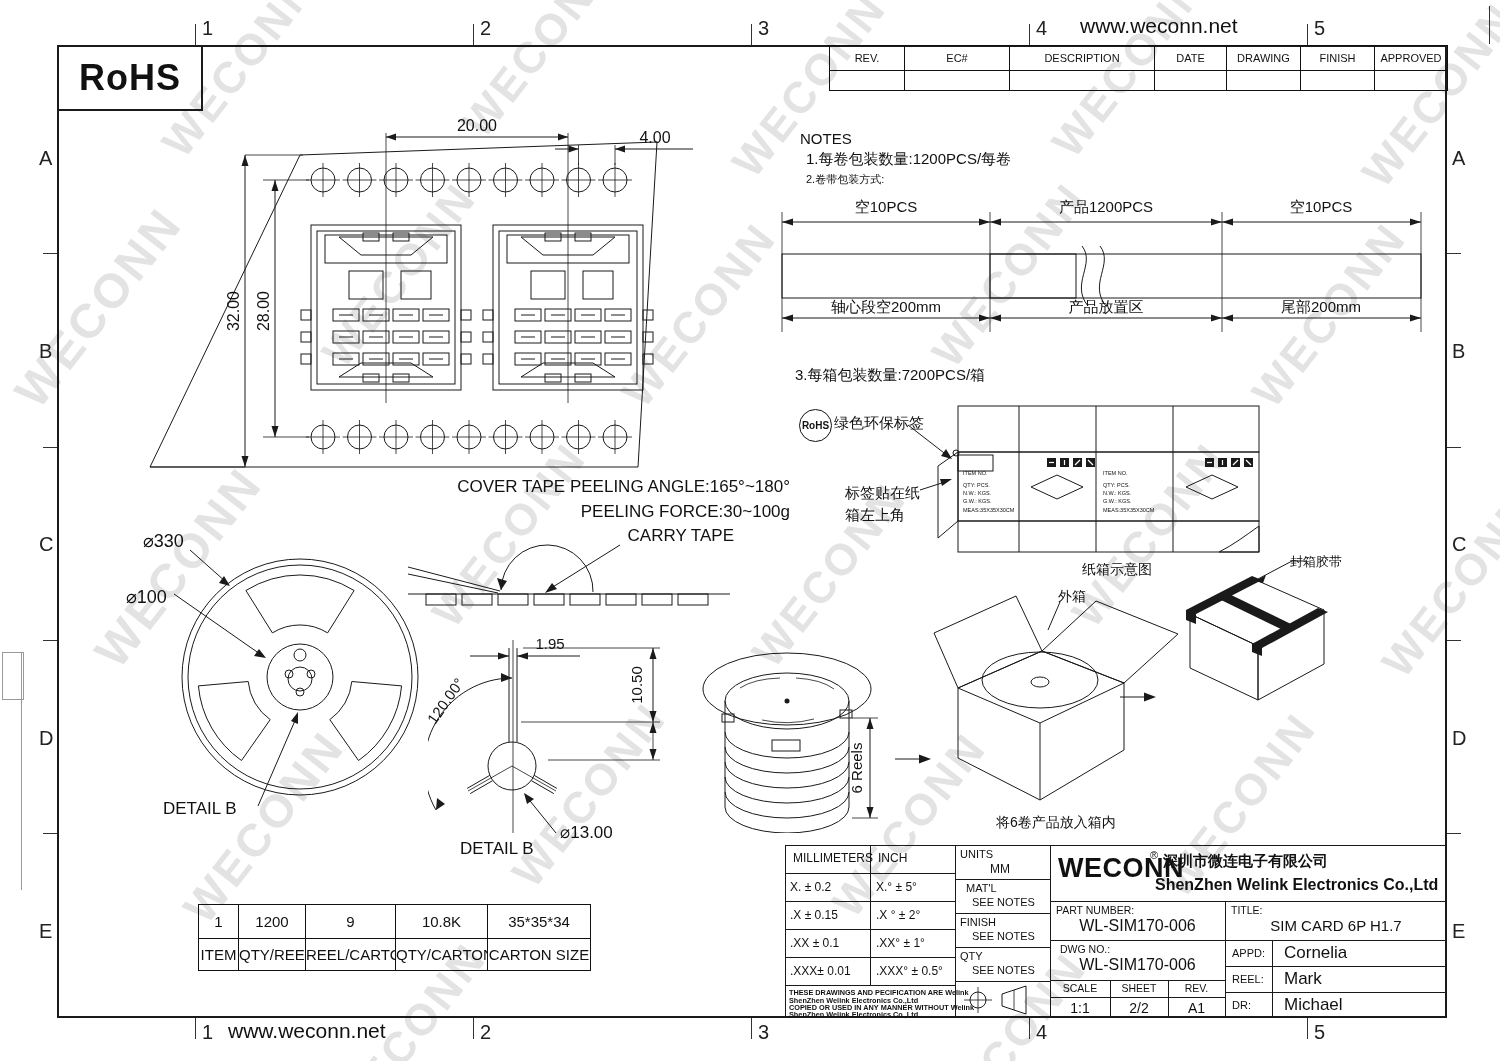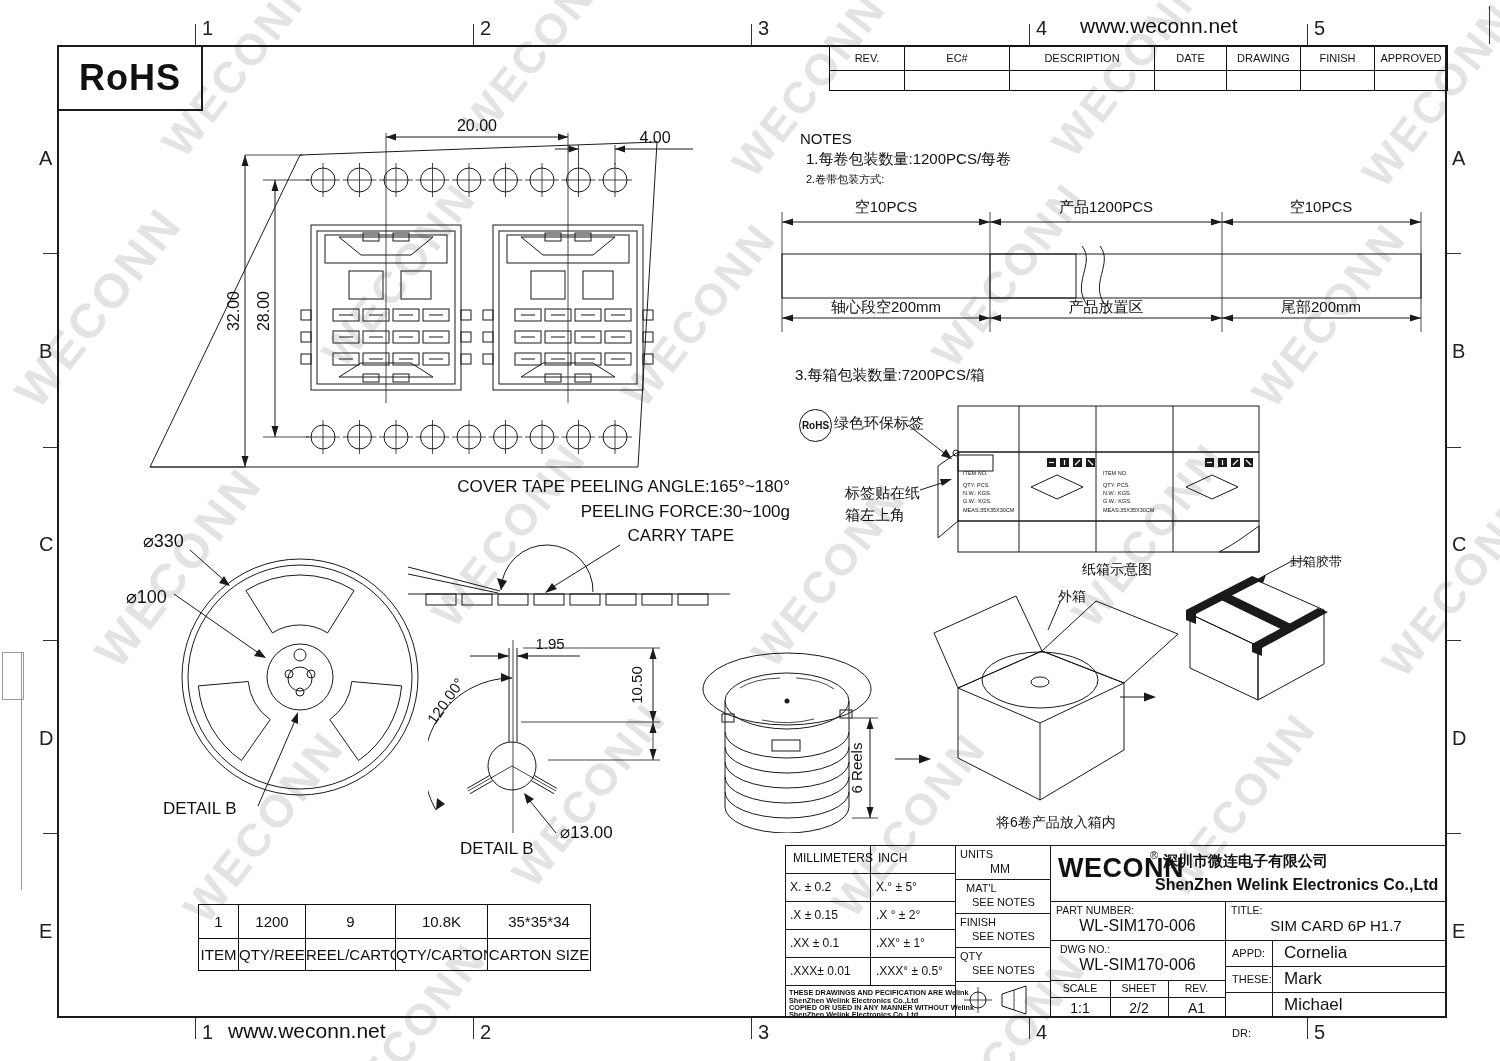--- a/index.html
+++ b/index.html
@@ -675,17 +675,17 @@
   <div class="t" style="left:1050px;top:956px;width:175px;text-align:center;font-size:16px;">WL-SIM170-006</div>
   <div class="t" style="left:1050px;top:982px;width:60px;text-align:center;font-size:10.5px;">SCALE</div>
   <div class="t" style="left:1110px;top:982px;width:58px;text-align:center;font-size:10.5px;">SHEET</div>
   <div class="t" style="left:1168px;top:982px;width:57px;text-align:center;font-size:10.5px;">REV.</div>
   <div class="t" style="left:1050px;top:1000px;width:60px;text-align:center;font-size:14px;">1:1</div>
   <div class="t" style="left:1110px;top:1000px;width:58px;text-align:center;font-size:14px;">2/2</div>
   <div class="t" style="left:1168px;top:1000px;width:57px;text-align:center;font-size:14px;">A1</div>
 
   <div class="t" style="left:1232px;top:947px;font-size:11px;">APPD:</div>
   <div class="t" style="left:1284px;top:943px;font-size:17px;">Cornelia</div>
-  <div class="t" style="left:1232px;top:973px;font-size:11px;">THESE:</div>
+  <div class="t" style="left:1232px;top:973px;font-size:11px;">REEL:</div>
   <div class="t" style="left:1284px;top:969px;font-size:17px;">Mark</div>
-  <div class="t" style="left:1232px;top:999px;font-size:11px;margin-top:28px;">DR:</div>
+  <div class="t" style="left:1232px;top:999px;font-size:11px;">DR:</div>
   <div class="t" style="left:1284px;top:995px;font-size:17px;">Michael</div>
 </div>
 
 </body></html>

